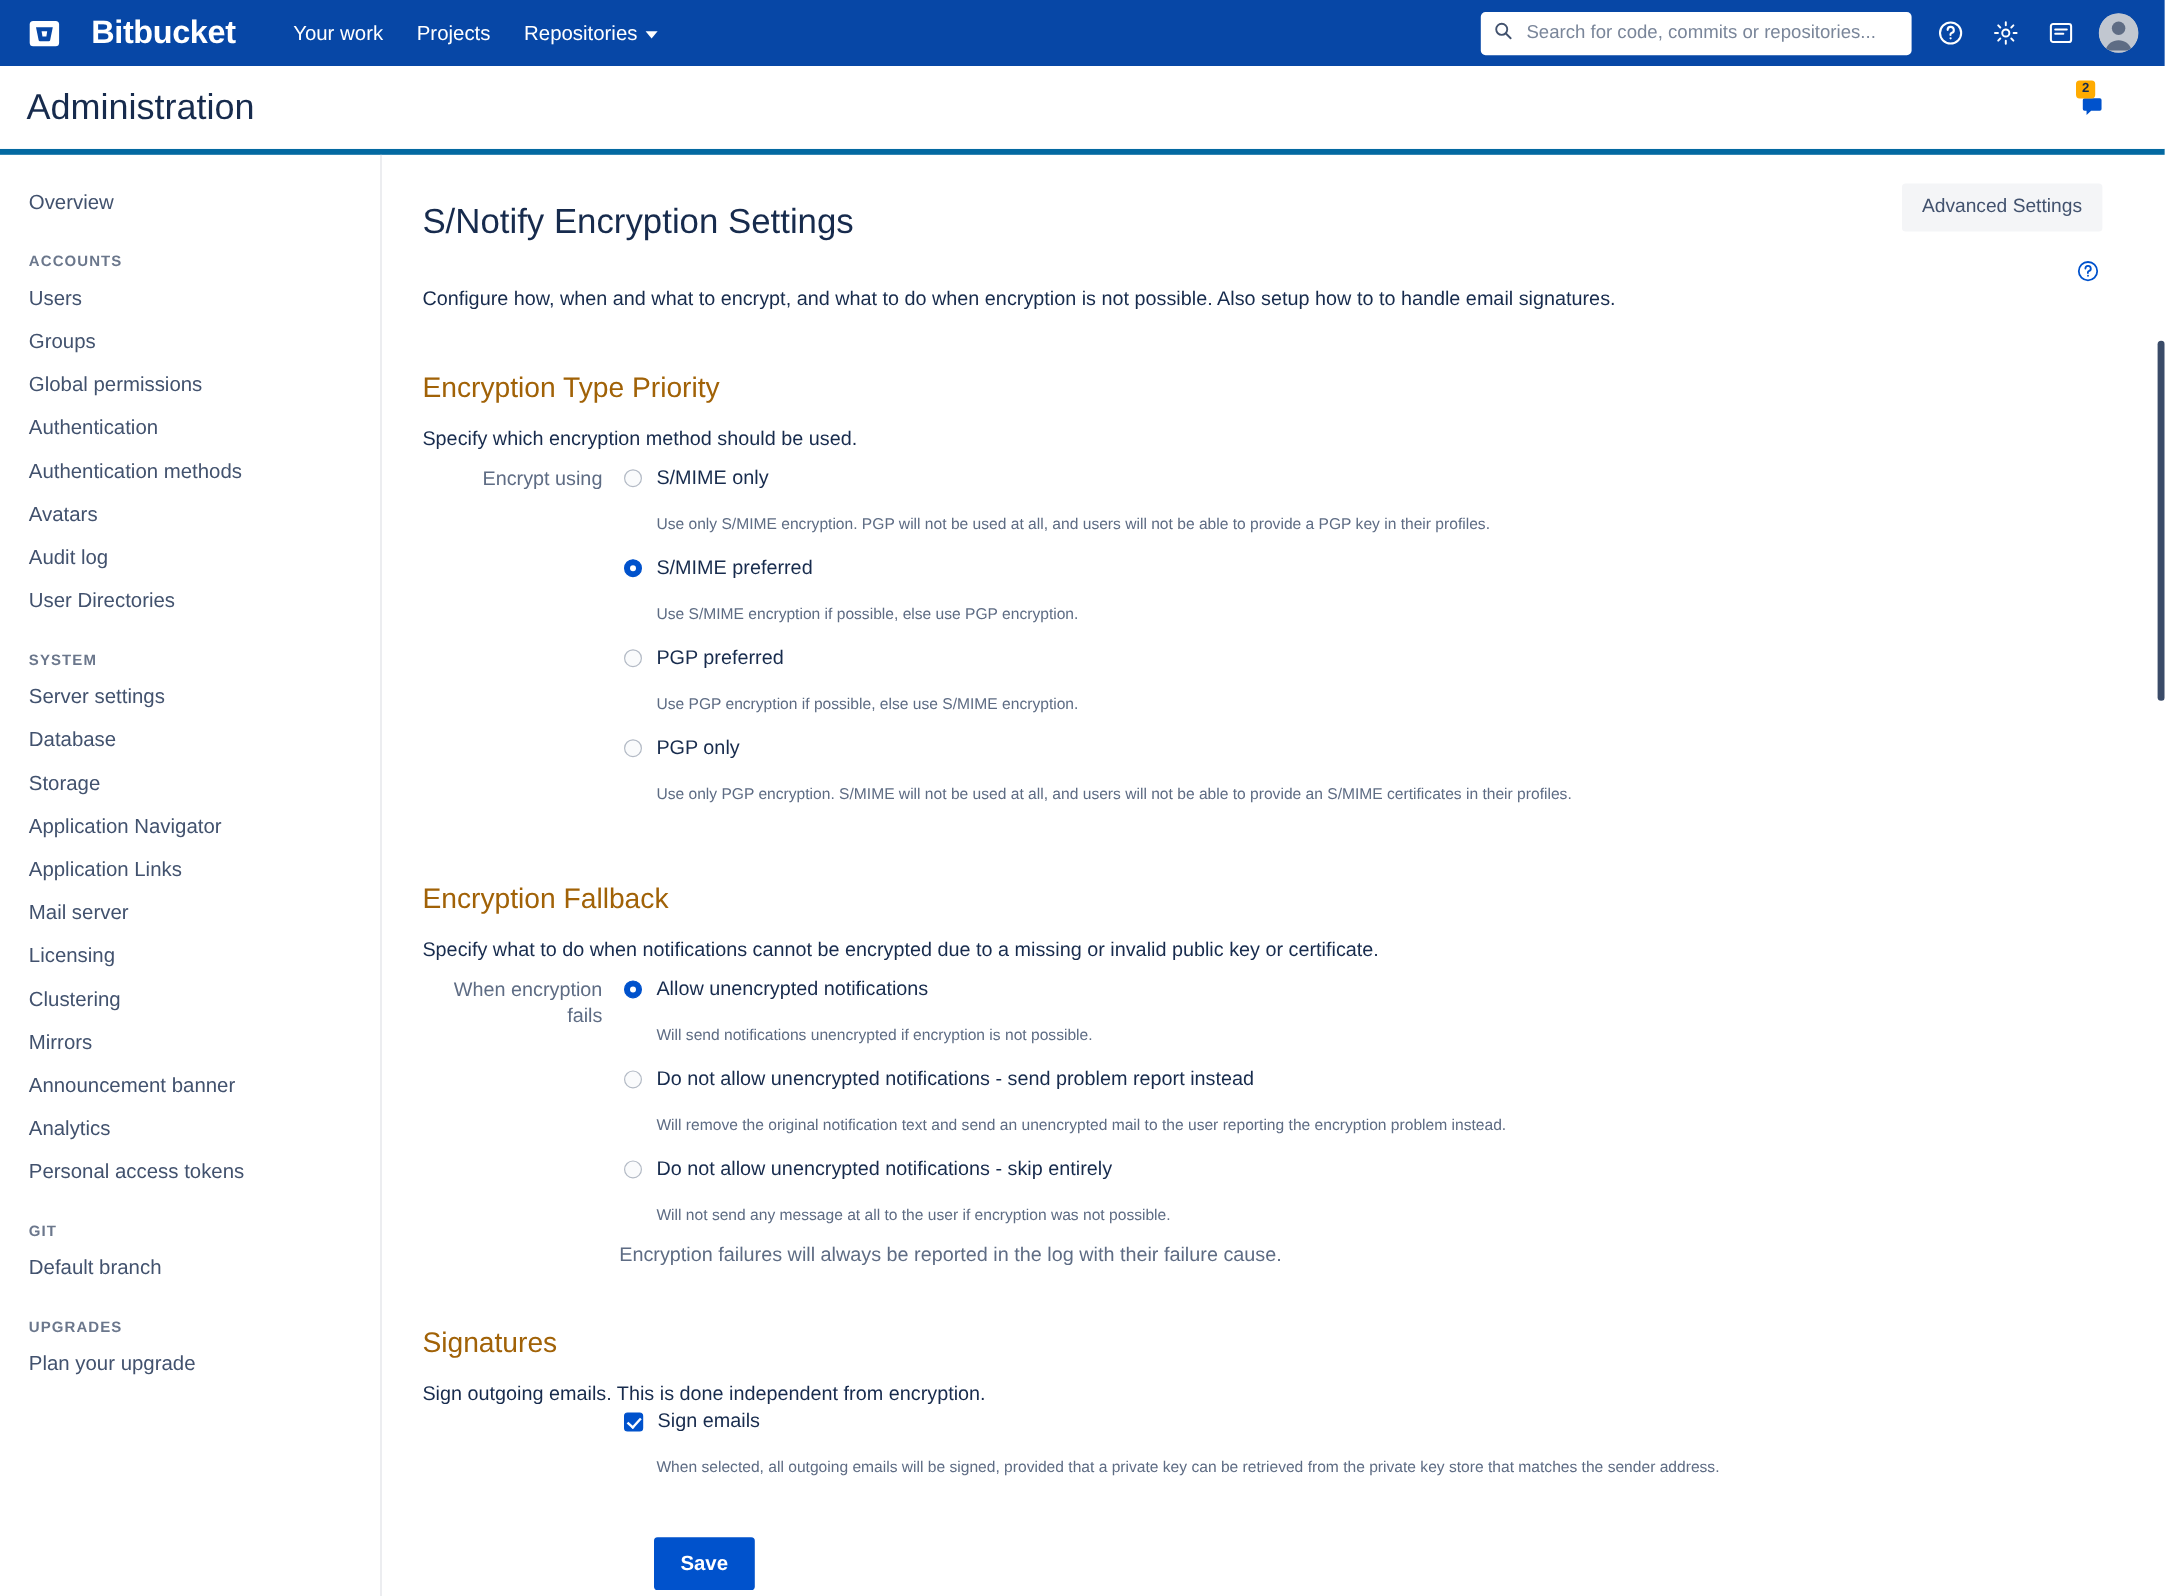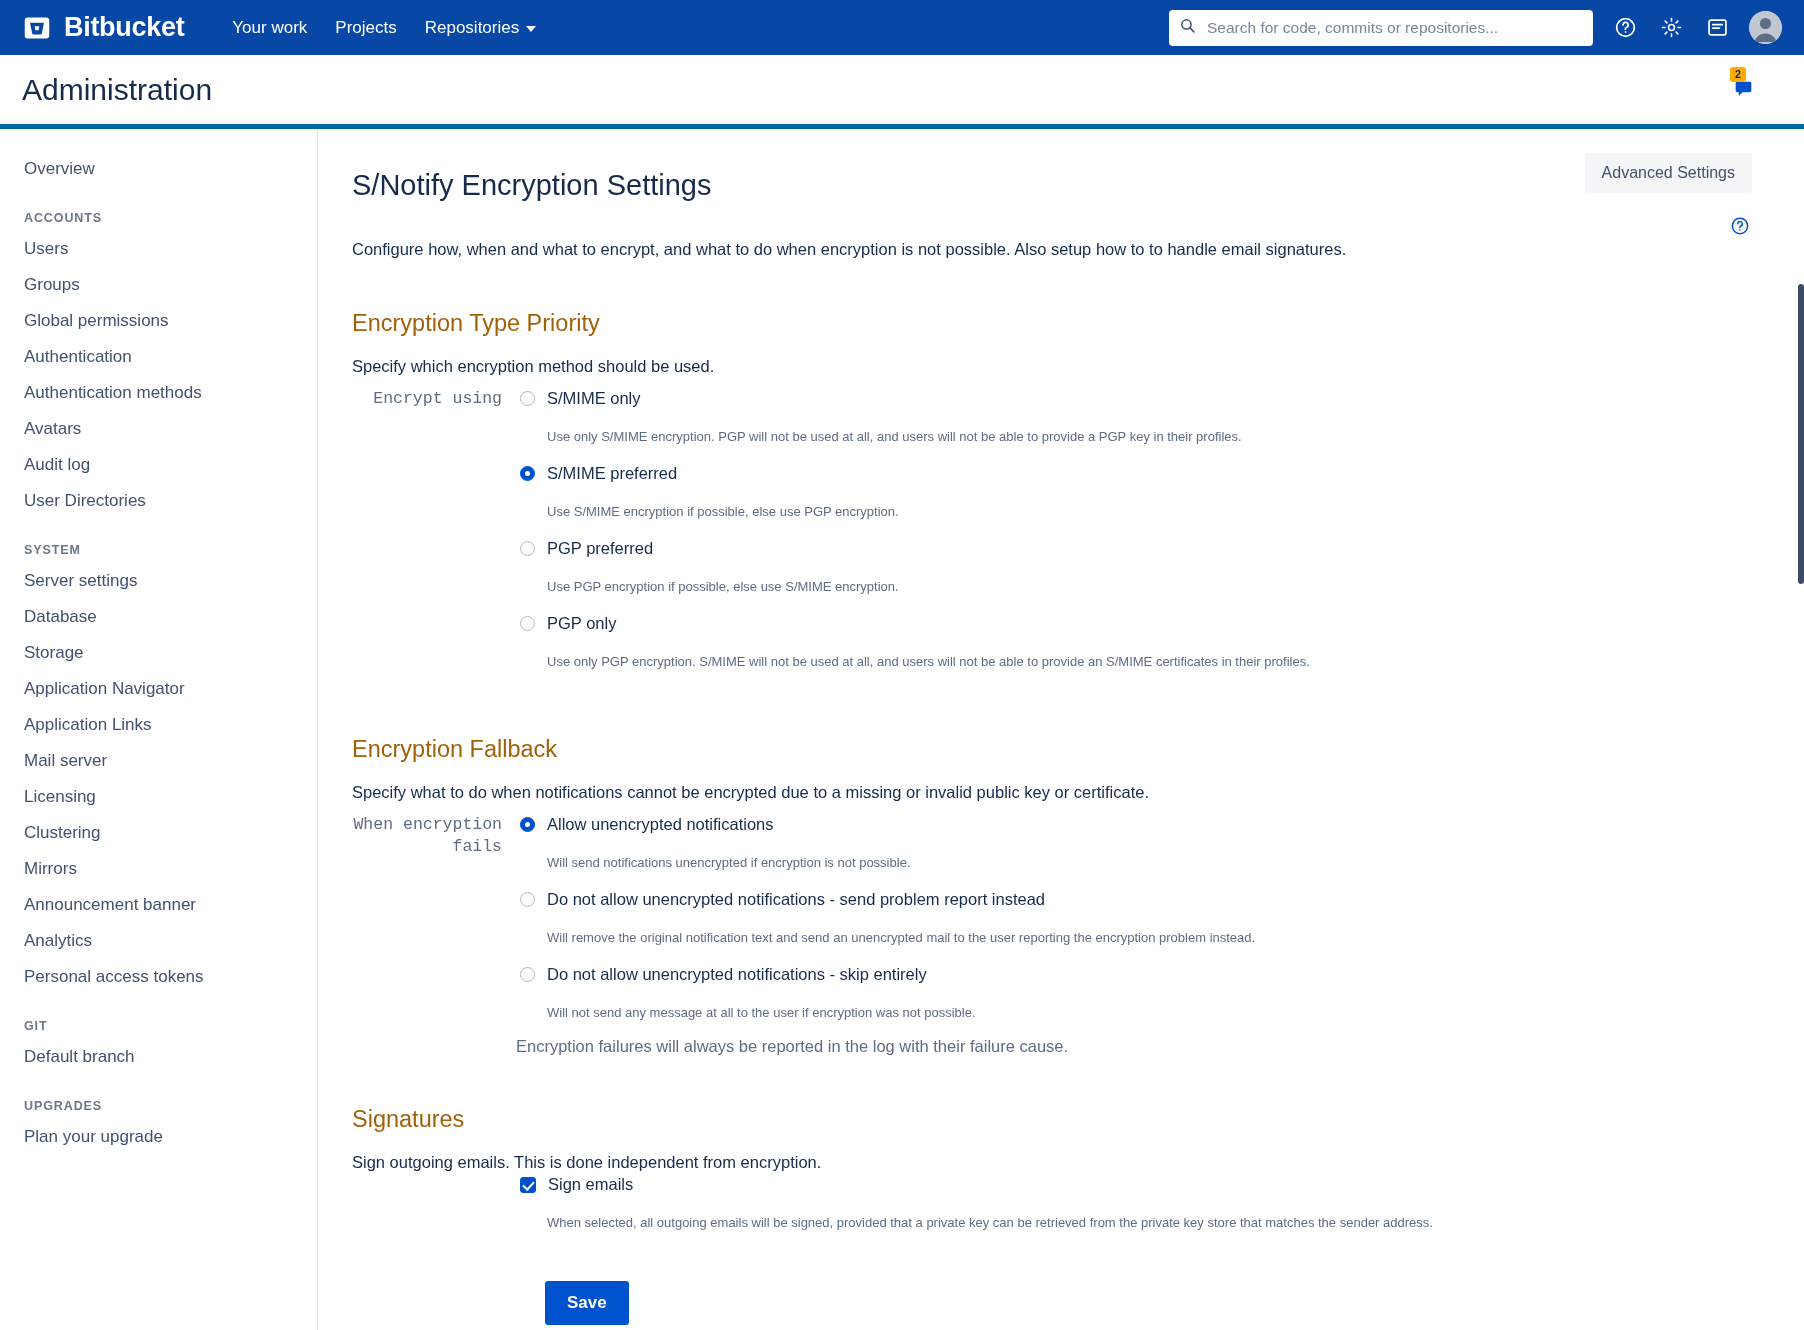--- a/index.html
+++ b/index.html
@@ -16,21 +16,21 @@
   .topnav {
     height: 55px;
     background: #0747a6;
     display: flex;
     align-items: center;
     padding: 0 22px;
     color: #ffffff;
     position: relative;
   }
   .brand {
-    display: flex; align-items: center; gap: 12px;
+    display: flex; align-items: center; gap: 24px;
     margin-right: 34px;
   }
   .brand-logo {
     width: 30px; height: 30px;
     display: flex; align-items: center; justify-content: center;
   }
   .brand-name {
     font-size: 27px;
     font-weight: bold;
     letter-spacing: -0.3px;
@@ -52,21 +52,21 @@
     display: inline-block;
     margin-top: 2px;
   }
   .nav-right {
     margin-left: auto;
     display: flex;
     align-items: center;
     gap: 18px;
   }
   .searchbox {
-    width: 424px;
+    width: 359px;
     height: 36px;
     background: #ffffff;
     border-radius: 4px;
     display: flex;
     align-items: center;
     padding: 0 10px;
     gap: 9px;
   }
   .searchbox input {
     border: none;
@@ -211,21 +211,20 @@
   }
   .field-label {
     width: 168px;
     text-align: right;
     font-size: 16.5px;
     color: #5e6c84;
     padding-top: 2px;
     padding-right: 18px;
     line-height: 22px;
     flex-shrink: 0;
-    font-family: Liberation Mono, monospace;
   }
   .options { flex: 1; }
   .opt {
     display: flex;
     align-items: flex-start;
     gap: 12px;
     margin-bottom: 2px;
   }
   .radio {
     width: 15px; height: 15px;

